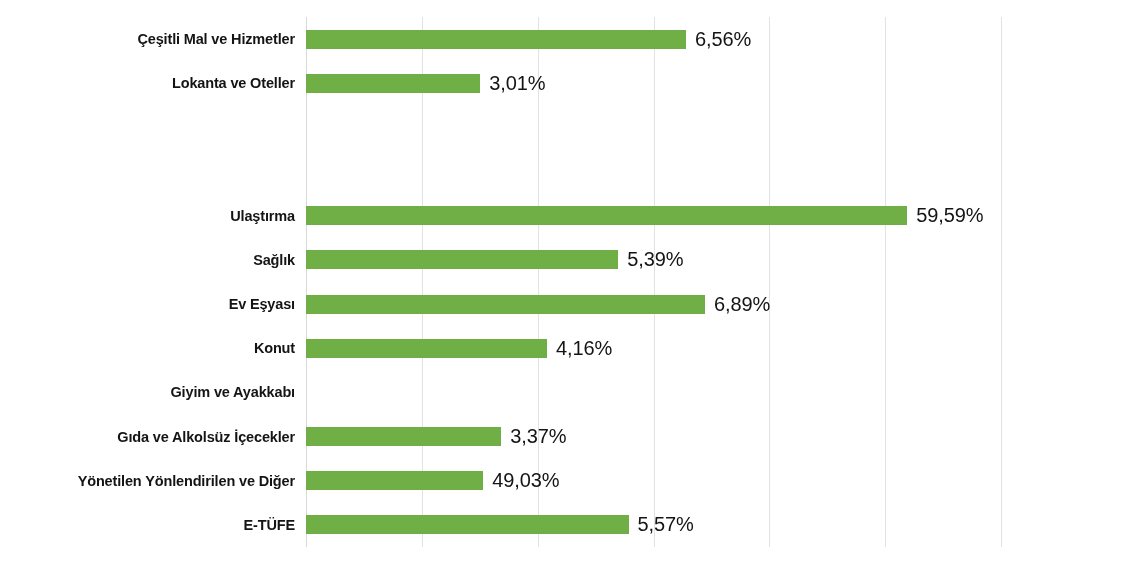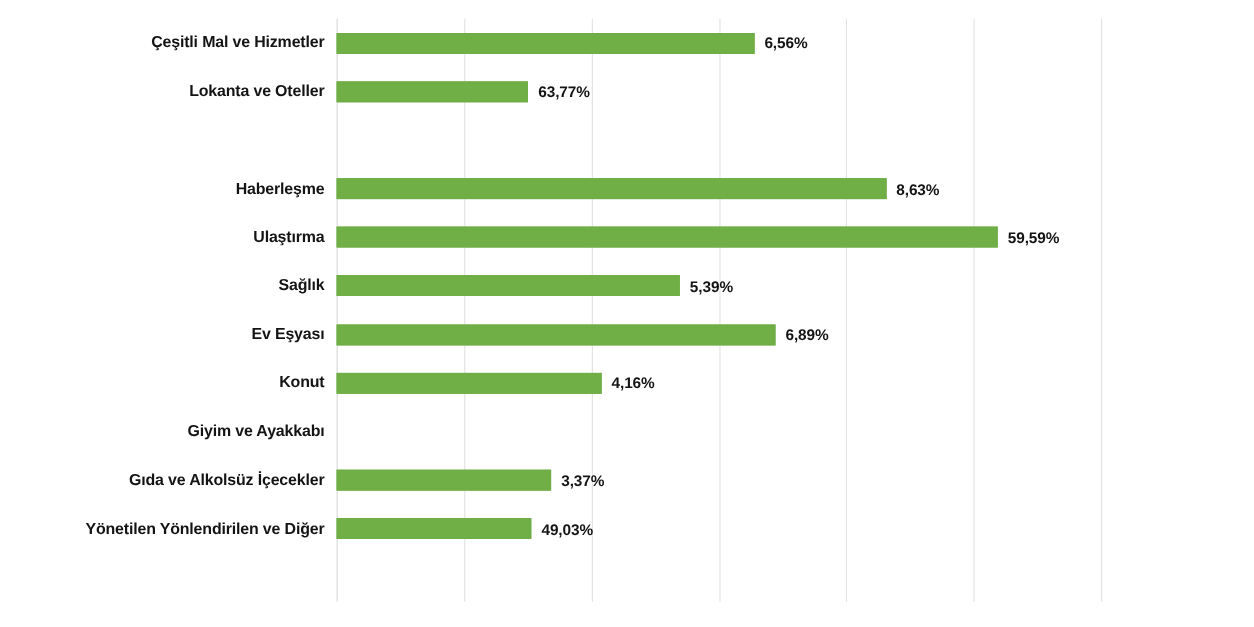--- a/index.html
+++ b/index.html
@@ -72,22 +72,22 @@
     display: flex;
     align-items: center;
   }
   .bar {
     height: 19px;
     background: #6FAF46;
     border: 1px solid #70ad47;
     box-sizing: border-box;
   }
   .value-label {
-    font-size: 14px;
-    font-weight: bold;
+    font-size: 20px;
+    font-weight: normal;
     color: #141414;
     margin-left: 9px;
     white-space: nowrap;
     letter-spacing: -0.1px;
   }
 </style>
 </head>
 <body>
 
 <div id="chart-root">
@@ -107,28 +107,21 @@
         <div class="cat-label">Çeşitli Mal ve Hizmetler</div>
         <div class="bar-wrap">
           <div class="bar" style="width: 379.933px; background: rgb(111, 175, 70); border-color: rgb(112, 173, 71);"></div>
           <div class="value-label">6,56%</div>
         </div>
       </div>
       <div class="bar-row" style="top: 44.1667px; height: 44.1667px;">
         <div class="cat-label">Lokanta ve Oteller</div>
         <div class="bar-wrap">
           <div class="bar" style="width: 174.329px; background: rgb(111, 175, 70); border-color: rgb(112, 173, 71);"></div>
-          <div class="value-label">63,77%</div>
-        </div>
-      </div>
-      <div class="bar-row" style="top: 132.5px; height: 44.1667px;">
-        <div class="cat-label">Haberleşme</div>
-        <div class="bar-wrap">
-          <div class="bar" style="width: 499.821px; background: rgb(111, 175, 70); border-color: rgb(112, 173, 71);"></div>
-          <div class="value-label">8,63%</div>
+          <div class="value-label">3,01%</div>
         </div>
       </div>
       <div class="bar-row" style="top: 176.667px; height: 44.1667px;">
         <div class="cat-label">Ulaştırma</div>
         <div class="bar-wrap">
           <div class="bar" style="width: 601.175px; background: rgb(111, 175, 70); border-color: rgb(112, 173, 71);"></div>
           <div class="value-label">59,59%</div>
         </div>
       </div>
       <div class="bar-row" style="top: 220.833px; height: 44.1667px;">
@@ -162,15 +155,22 @@
           <div class="value-label">3,37%</div>
         </div>
       </div>
       <div class="bar-row" style="top: 441.667px; height: 44.1667px;">
         <div class="cat-label">Yönetilen Yönlendirilen ve Diğer</div>
         <div class="bar-wrap">
           <div class="bar" style="width: 177.225px; background: rgb(111, 175, 70); border-color: rgb(112, 173, 71);"></div>
           <div class="value-label">49,03%</div>
         </div>
       </div>
+      <div class="bar-row" style="top: 485.833px; height: 44.1667px;">
+        <div class="cat-label">E-TÜFE</div>
+        <div class="bar-wrap">
+          <div class="bar" style="width: 322.596px; background: rgb(111, 175, 70); border-color: rgb(112, 173, 71);"></div>
+          <div class="value-label">5,57%</div>
+        </div>
+      </div>
     </div>
 
 </div>
 
 </body></html>

